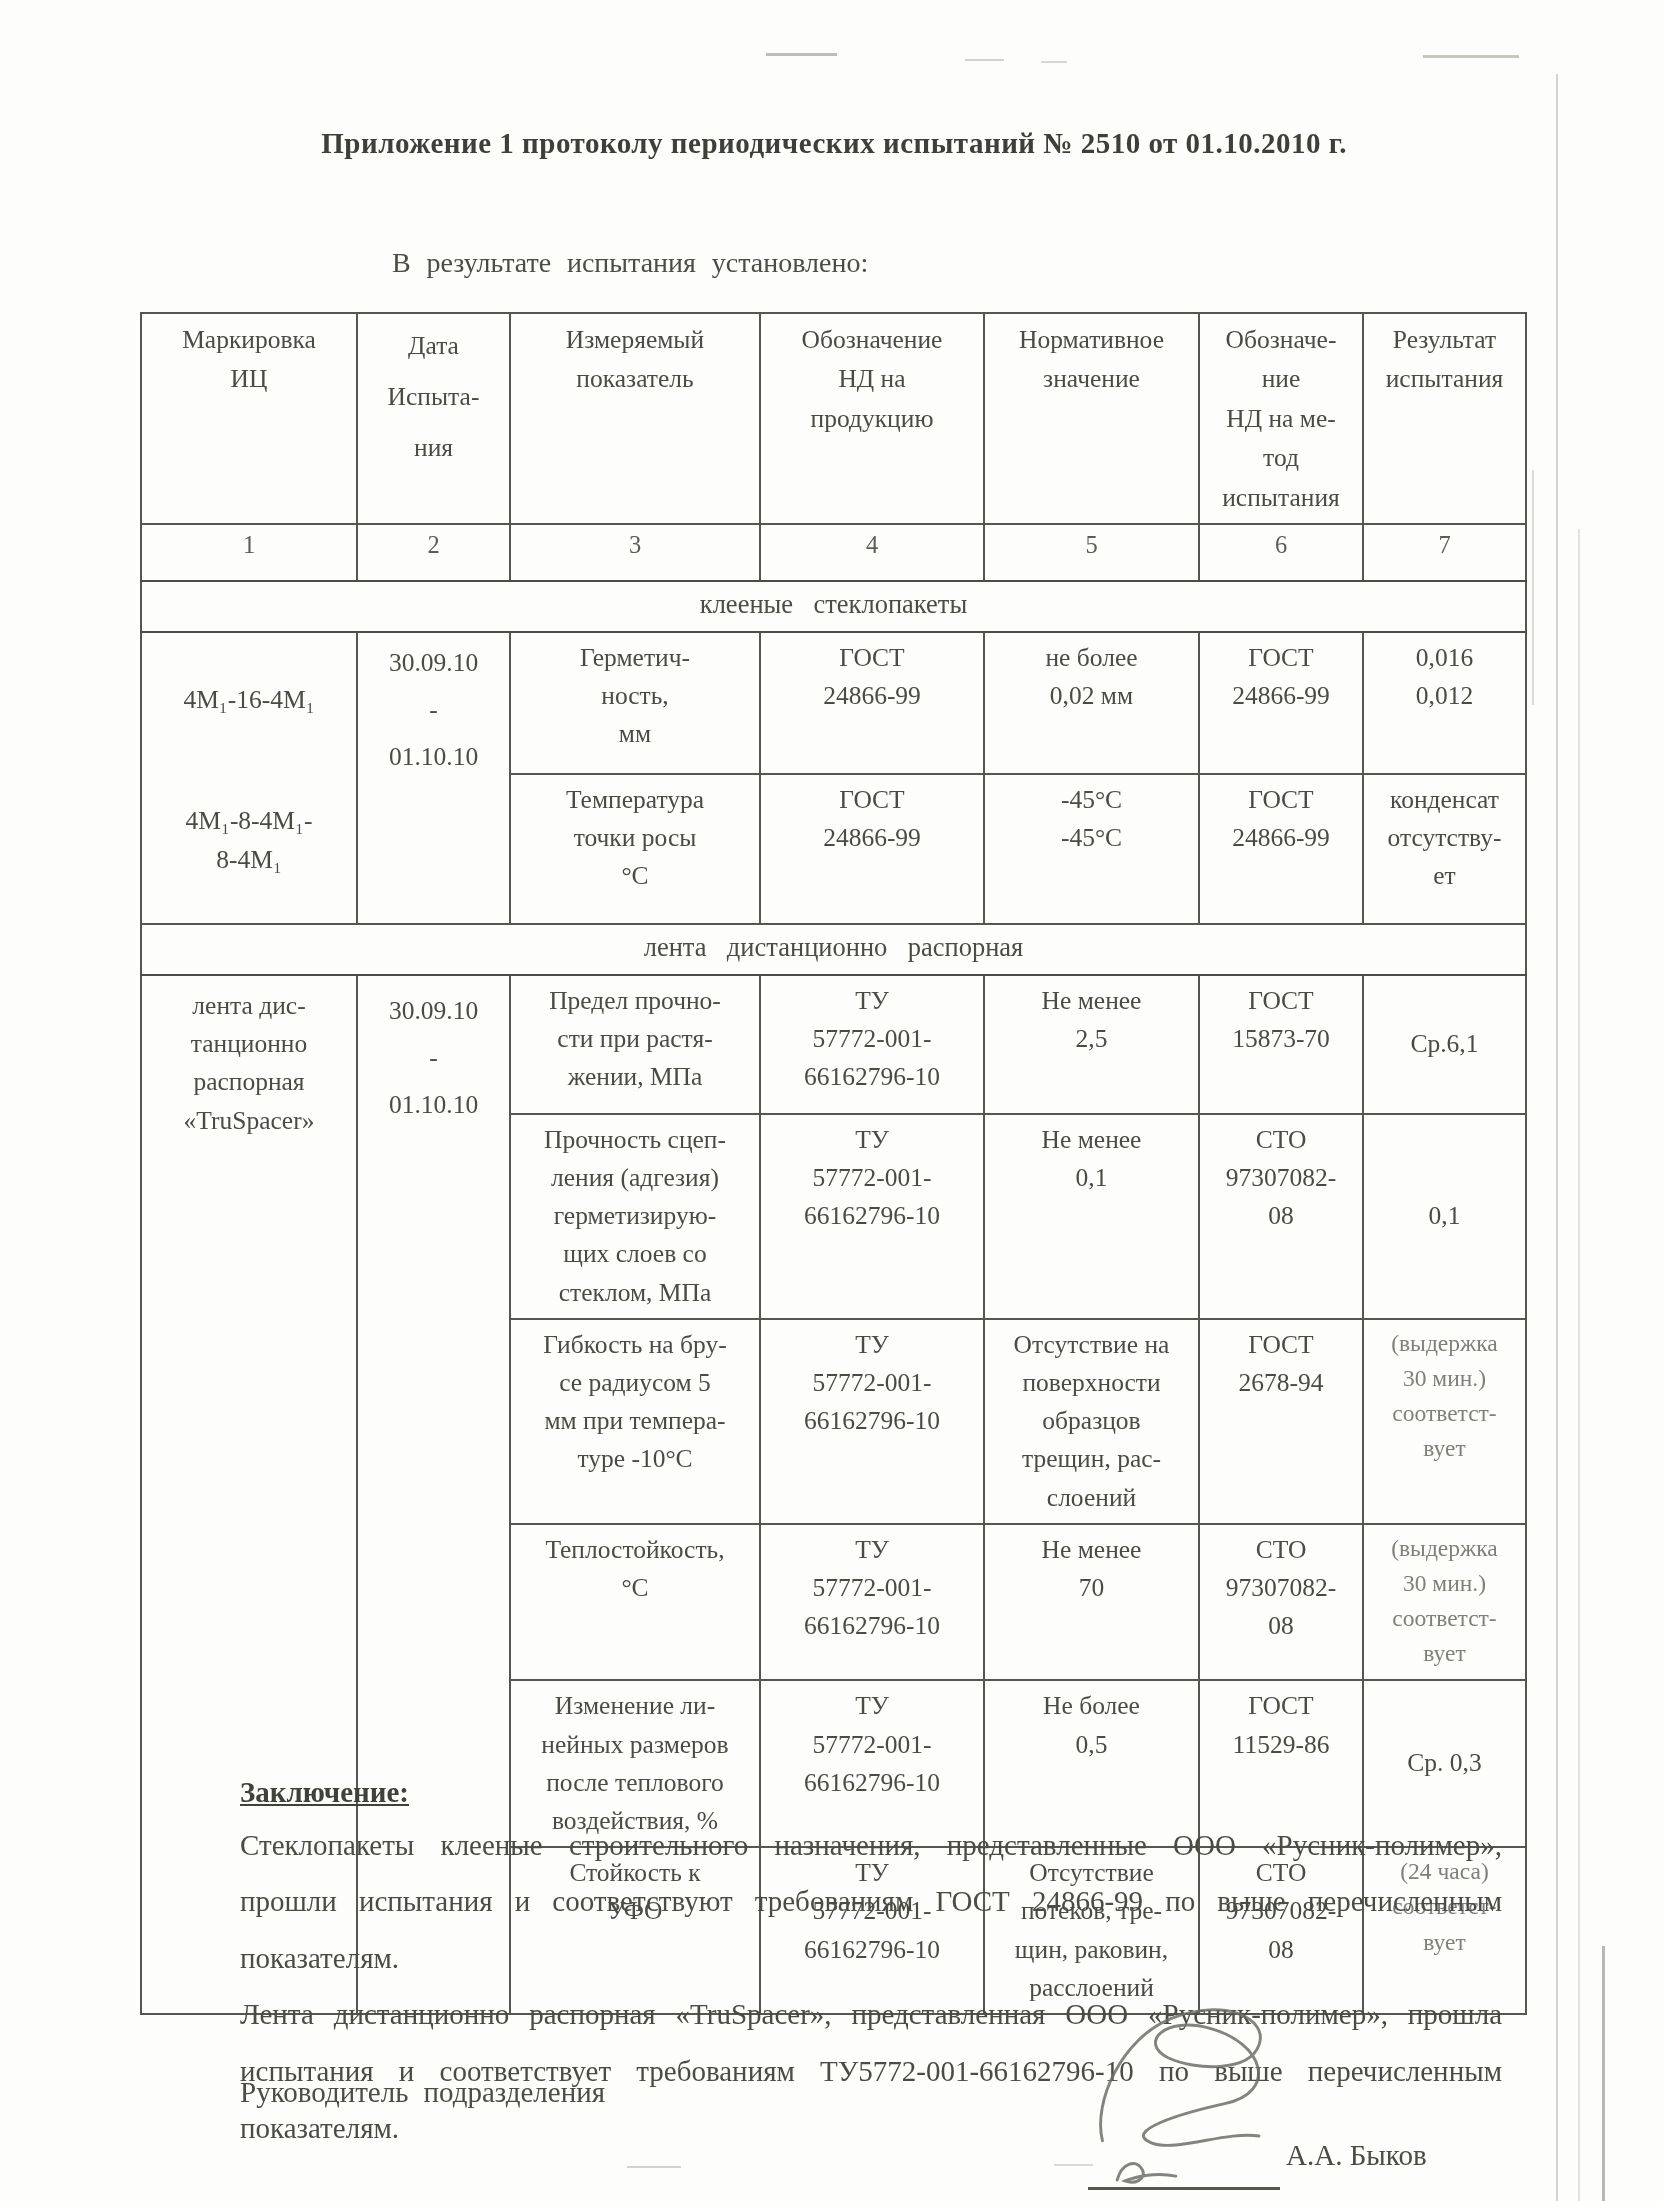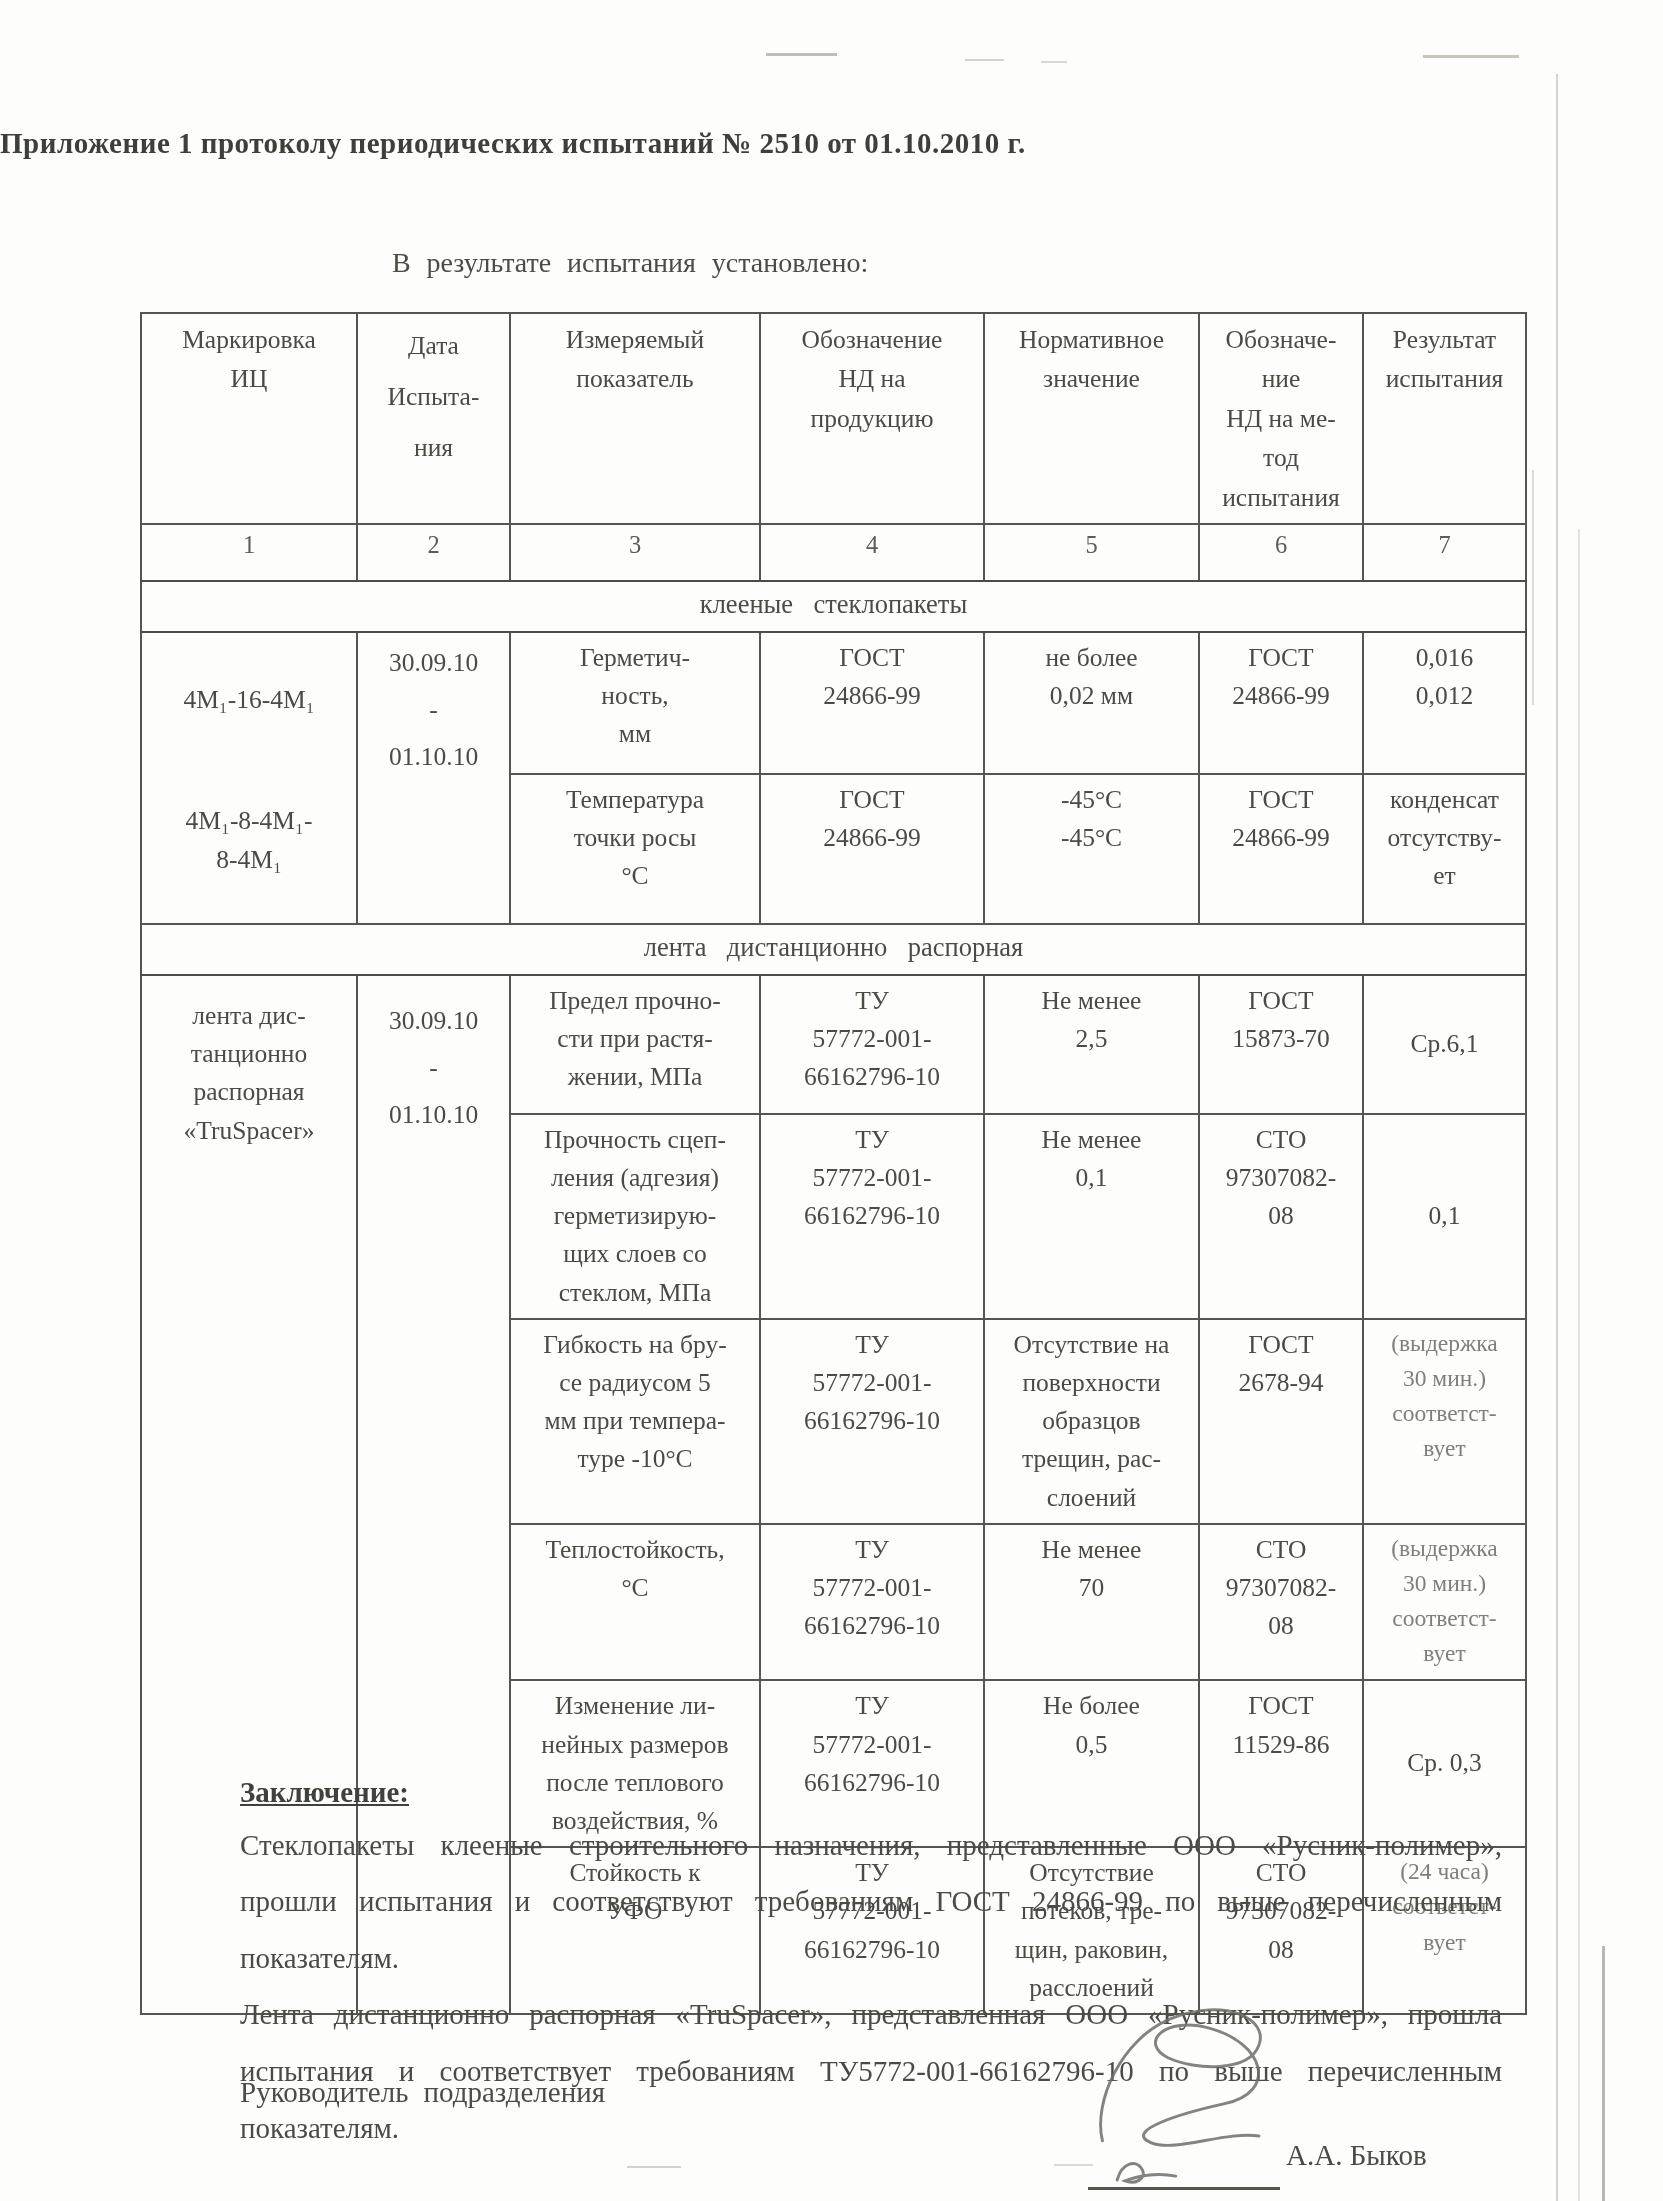--- a/index.html
+++ b/index.html
@@ -7,22 +7,22 @@
     position:relative;
     width:1663px;height:2201px;
     margin:0 auto;
     background:#fdfdfc;
     overflow:hidden;
     font-family:"Liberation Serif","DejaVu Serif",serif;
     color:#45483f;
   }
   
   .doc-title{
-    position:absolute;top:127px;left:0;width:1335px;
-    text-align:left;
+    position:absolute;top:127px;left:12px;width:1335px;
+    text-align:right;
     font-size:29px;font-weight:bold;
     letter-spacing:0.5px;
     color:#3d4038;
   }
   .doc-subtitle{
     position:absolute;top:247px;left:392px;
     font-size:28px;
     word-spacing:8.8px;
     color:#4a4d44;
   }
@@ -61,21 +61,21 @@
   .l2 td{height:173px;}
   .l3 td{height:169px;}
   .l4 td{height:143px;}
   .l5 td{height:149px;}
   .l6 td{height:147px;margin-top:20px;}
   td.datecell{line-height:1.85;}
   td.mid{vertical-align:middle;line-height:1.6;}
   td.muted{color:#7f8179;font-size:23.5px;line-height:1.5;}
   td.markings{padding-top:9.8px;}
   .marking-2{margin-top:45px;white-space:pre-line;}
-  td.ltop{padding-top:21px;}
+  td.ltop{padding-top:11px;}
   
   .conclusion{
     position:absolute;top:1776px;left:240px;width:1262px;
     font-size:29px;color:#494c43;
   }
   .conclusion-heading{
     font-weight:bold;text-decoration:underline;
     margin:0 0 7.8px 0;color:#3f4239;
   }
   .conclusion p.cpar{

